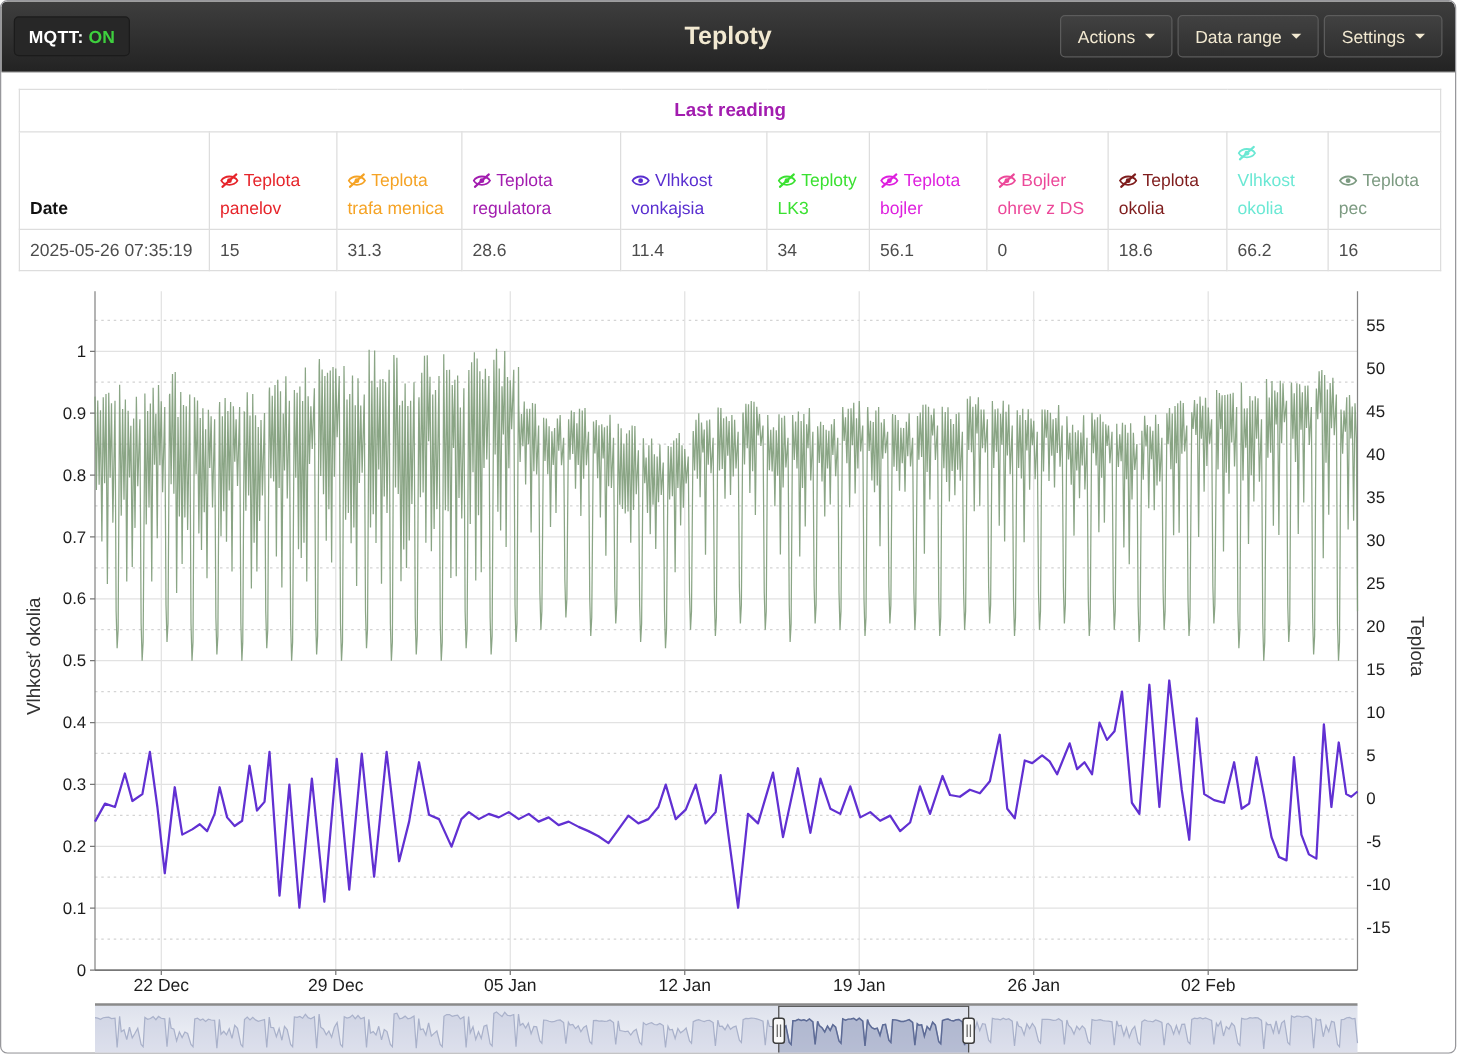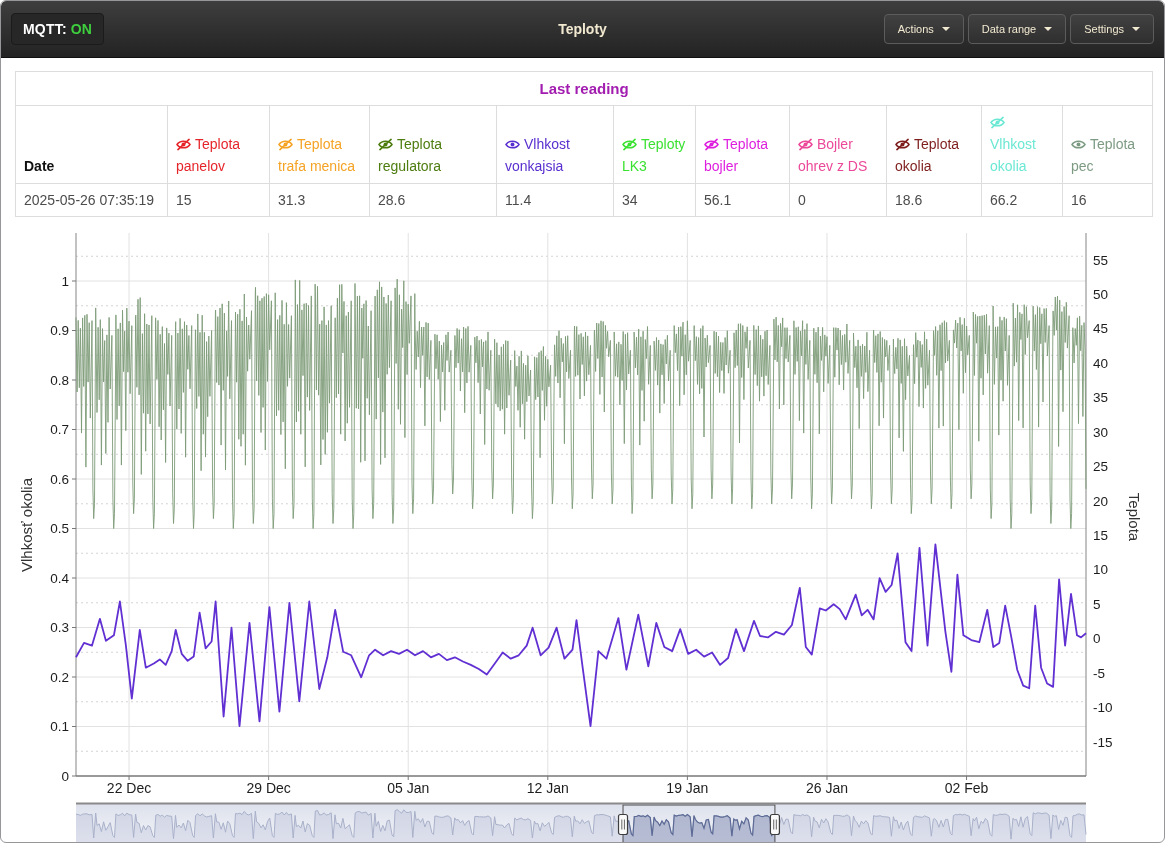--- a/index.html
+++ b/index.html
@@ -1,23 +1,23 @@
 <!DOCTYPE html>
 <html><head>
 <meta charset="utf-8">
 <style>
   html,body{margin:0;padding:0;background:#fff;font-family:"Liberation Sans",sans-serif;}
   .page{width:1165px;height:843px;border:1px solid #97979b;border-radius:6px;overflow:hidden;background:#fff;box-sizing:border-box;}
   
   .navbar{height:57px;background:linear-gradient(#3e3e3e,#232323);border-bottom:1px solid #101010;display:flex;align-items:center;padding:0 10px;position:relative;border-radius:5px 5px 0 0;box-sizing:border-box;}
   .mqtt{background:#272727;border:1px solid #1b1b1b;border-radius:4px;padding:7px 11px;font-size:14px;font-weight:bold;color:#fff;letter-spacing:.2px;}
   .mqtt .on{color:#3ecf3e;margin-left:4px;}
-  .title{position:absolute;left:0;right:0;text-align:center;color:#f2e9d1;font-weight:bold;font-size:14px;pointer-events:none;}
+  .title{position:absolute;left:0;right:0;text-align:center;color:#f2e9d1;font-weight:bold;font-size:20px;pointer-events:none;}
   .navbtns{margin-left:auto;display:flex;gap:4px;z-index:1;}
-  .navbtn{display:flex;align-items:center;gap:8px;padding:8px 13px;border:1px solid #5c5c5c;border-radius:4px;color:#f2e9d1;font-size:11px;background:linear-gradient(#414141,#2f2f2f);cursor:pointer;}
+  .navbtn{display:flex;align-items:center;gap:8px;padding:8px 13px;border:1px solid #5c5c5c;border-radius:4px;color:#f2e9d1;font-size:14px;background:linear-gradient(#414141,#2f2f2f);cursor:pointer;}
   .caret{width:0;height:0;border-left:4px solid transparent;border-right:4px solid transparent;border-top:4px solid #f2e9d1;}
   
   table.reading{border-collapse:collapse;margin:13px 14px 8px 14px;width:1137px;table-layout:fixed;font-size:14px;}
   .reading th,.reading td{border:1px solid #ddd;text-align:left;overflow:hidden;}
   .reading .title-row th{text-align:center;font-size:15px;padding:5px;color:#a21caf;}
   .reading th{vertical-align:bottom;font-weight:bold;padding:6px 8px;line-height:1.55;color:#111;}
   .reading td{color:#4c4c4c;padding:8px;}
   .hl{font-weight:normal;}
   .hl .eic{display:inline-block;vertical-align:-2px;margin-right:4px;}
   
@@ -75,21 +75,21 @@
     <th><span class="hl" style="color:#e6252b"><svg class="eic" width="15" height="13" viewBox="0 0 16 14">
                 <path d="M1 7 C4 2.2 12 2.2 15 7 C12 11.8 4 11.8 1 7 Z" fill="none" stroke="currentColor" stroke-width="1.6"></path>
                 <circle cx="8" cy="7" r="2.1" fill="currentColor"></circle>
                 <line x1="2" y1="12.4" x2="14" y2="1.6" stroke="currentColor" stroke-width="1.8" stroke-linecap="round"></line>
               </svg><span>Teplota panelov</span></span></th>
           <th><span class="hl" style="color:#f5a325"><svg class="eic" width="15" height="13" viewBox="0 0 16 14">
                 <path d="M1 7 C4 2.2 12 2.2 15 7 C12 11.8 4 11.8 1 7 Z" fill="none" stroke="currentColor" stroke-width="1.6"></path>
                 <circle cx="8" cy="7" r="2.1" fill="currentColor"></circle>
                 <line x1="2" y1="12.4" x2="14" y2="1.6" stroke="currentColor" stroke-width="1.8" stroke-linecap="round"></line>
               </svg><span>Teplota trafa menica</span></span></th>
-          <th><span class="hl" style="color:#4d7c0f"><svg class="eic" width="15" height="13" viewBox="0 0 16 14">
+          <th><span class="hl" style="color:#a21caf"><svg class="eic" width="15" height="13" viewBox="0 0 16 14">
                 <path d="M1 7 C4 2.2 12 2.2 15 7 C12 11.8 4 11.8 1 7 Z" fill="none" stroke="currentColor" stroke-width="1.6"></path>
                 <circle cx="8" cy="7" r="2.1" fill="currentColor"></circle>
                 <line x1="2" y1="12.4" x2="14" y2="1.6" stroke="currentColor" stroke-width="1.8" stroke-linecap="round"></line>
               </svg><span>Teplota regulatora</span></span></th>
           <th><span class="hl" style="color:#5a2fd0"><svg class="eic" width="15" height="13" viewBox="0 0 16 14">
                 <path d="M1 7 C4 2.2 12 2.2 15 7 C12 11.8 4 11.8 1 7 Z" fill="none" stroke="currentColor" stroke-width="1.6"></path>
                 <circle cx="8" cy="7" r="2.1" fill="currentColor"></circle>
               </svg><span>Vlhkost vonkajsia</span></span></th>
           <th><span class="hl" style="color:#3ae131"><svg class="eic" width="15" height="13" viewBox="0 0 16 14">
                 <path d="M1 7 C4 2.2 12 2.2 15 7 C12 11.8 4 11.8 1 7 Z" fill="none" stroke="currentColor" stroke-width="1.6"></path>

